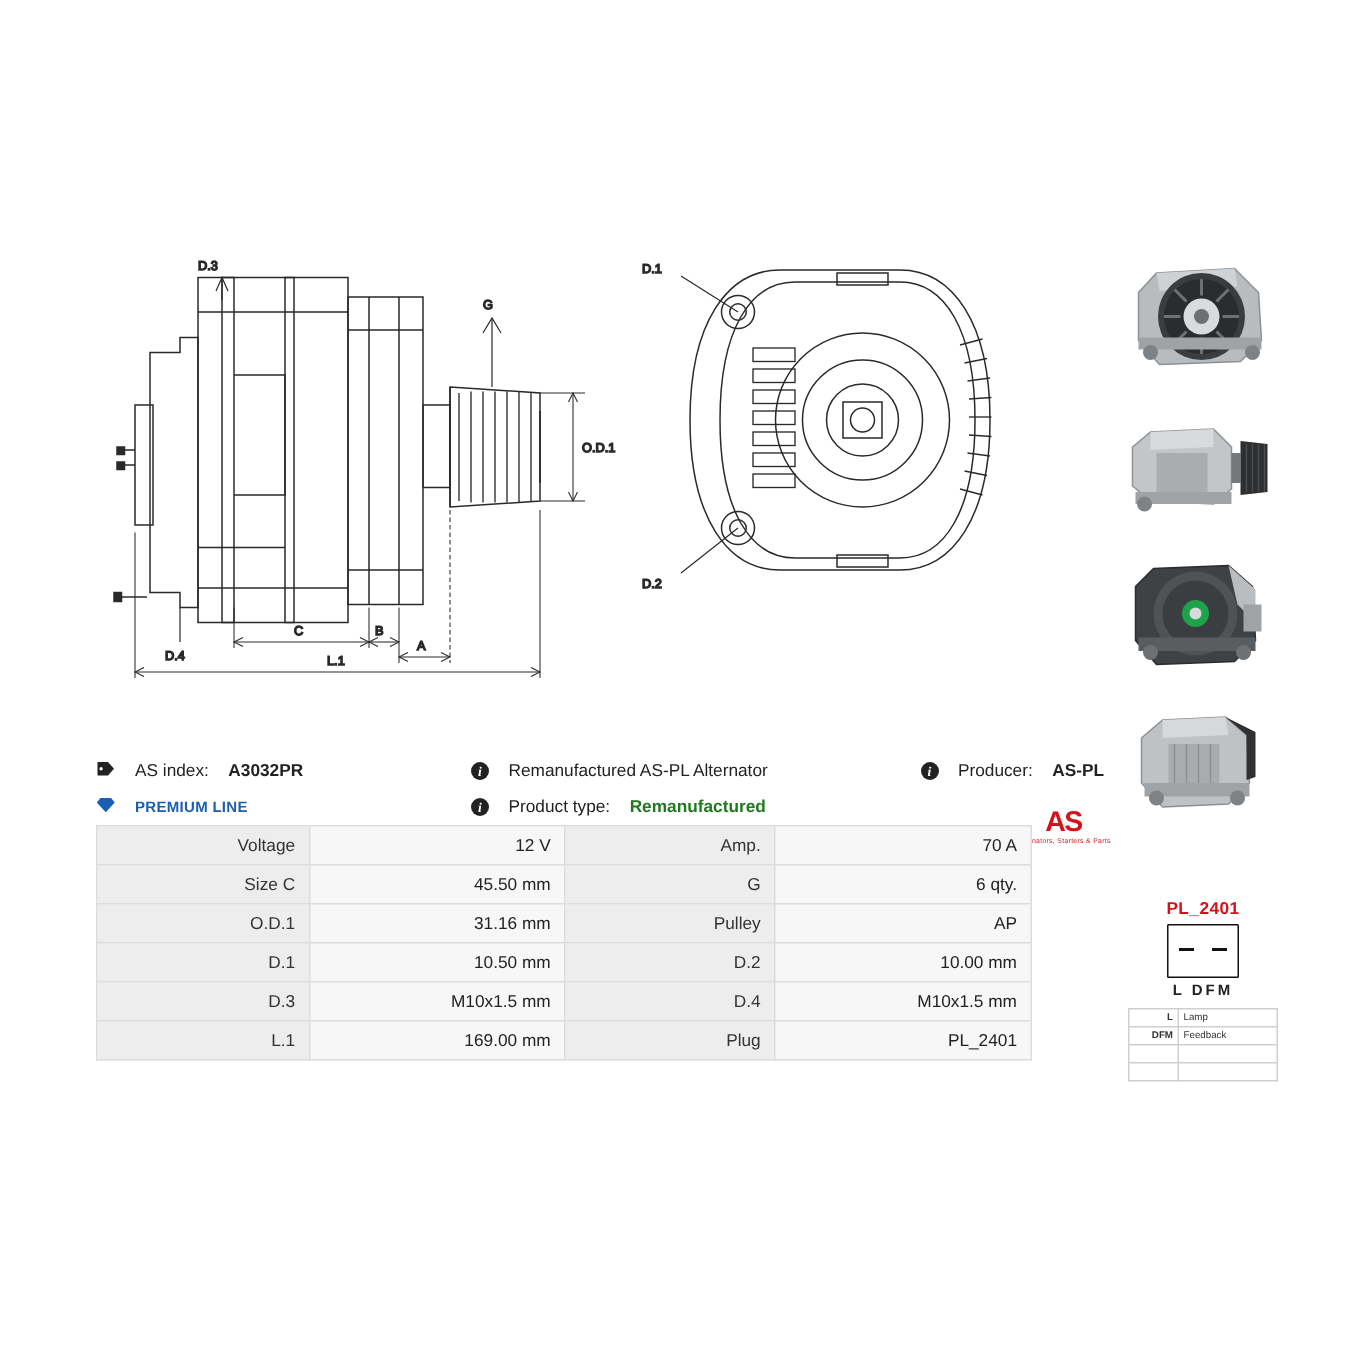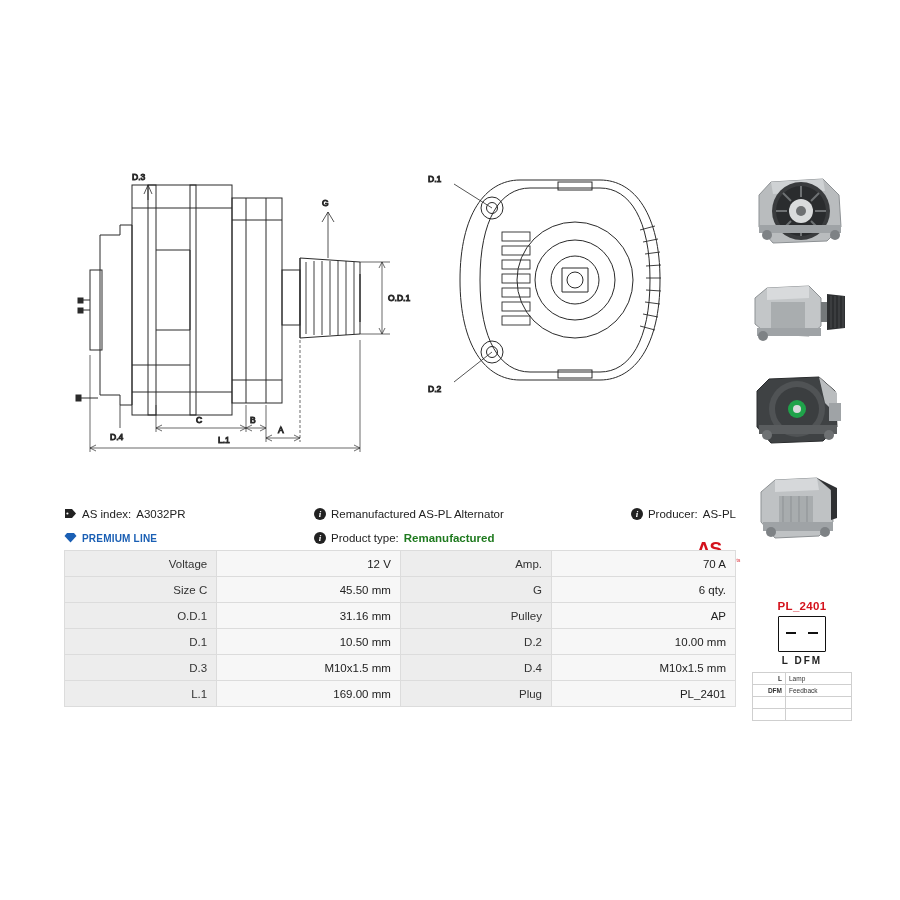--- a/index.html
+++ b/index.html
@@ -116,28 +116,28 @@
     font-size: 11.5px;
   }
   .info-row {
     display: flex;
     align-items: center;
     height: 24px;
   }
   .info-cell {
     display: flex;
     align-items: center;
-    gap: 5px;
+    gap: 13px;
     white-space: nowrap;
     margin-top: 24px;
   }
   .col-1 { width: 250px; }
   .col-2 { width: 280px; }
   .col-3 { flex: 1; display: flex; justify-content: flex-end; }
-  .bold { font-weight: normal; }
+  .bold { font-weight: bold; }
   .premium {
     color: #1a5fb4;
     font-weight: bold;
     font-size: 10px;
     letter-spacing: .2px;
   }
   .green { color: #1f7a1f; font-weight: bold; }
 
   .icon { display: inline-block; vertical-align: middle; }
   .i-info {
@@ -173,21 +173,21 @@
     color: #d4121c;
     letter-spacing: .2px;
     margin-top: 1px;
   }
 
   
   .spec {
     position: absolute;
     left: 64px;
     top: 550px;
-    width: 672px;
+    width: 624px;
     border-collapse: collapse;
     font-size: 11.5px;
   }
   .spec td {
     border: 1px solid #dcdcdc;
     height: 25px;
     padding: 0 9px;
   }
   .spec td.label {
     background: #ededed;

